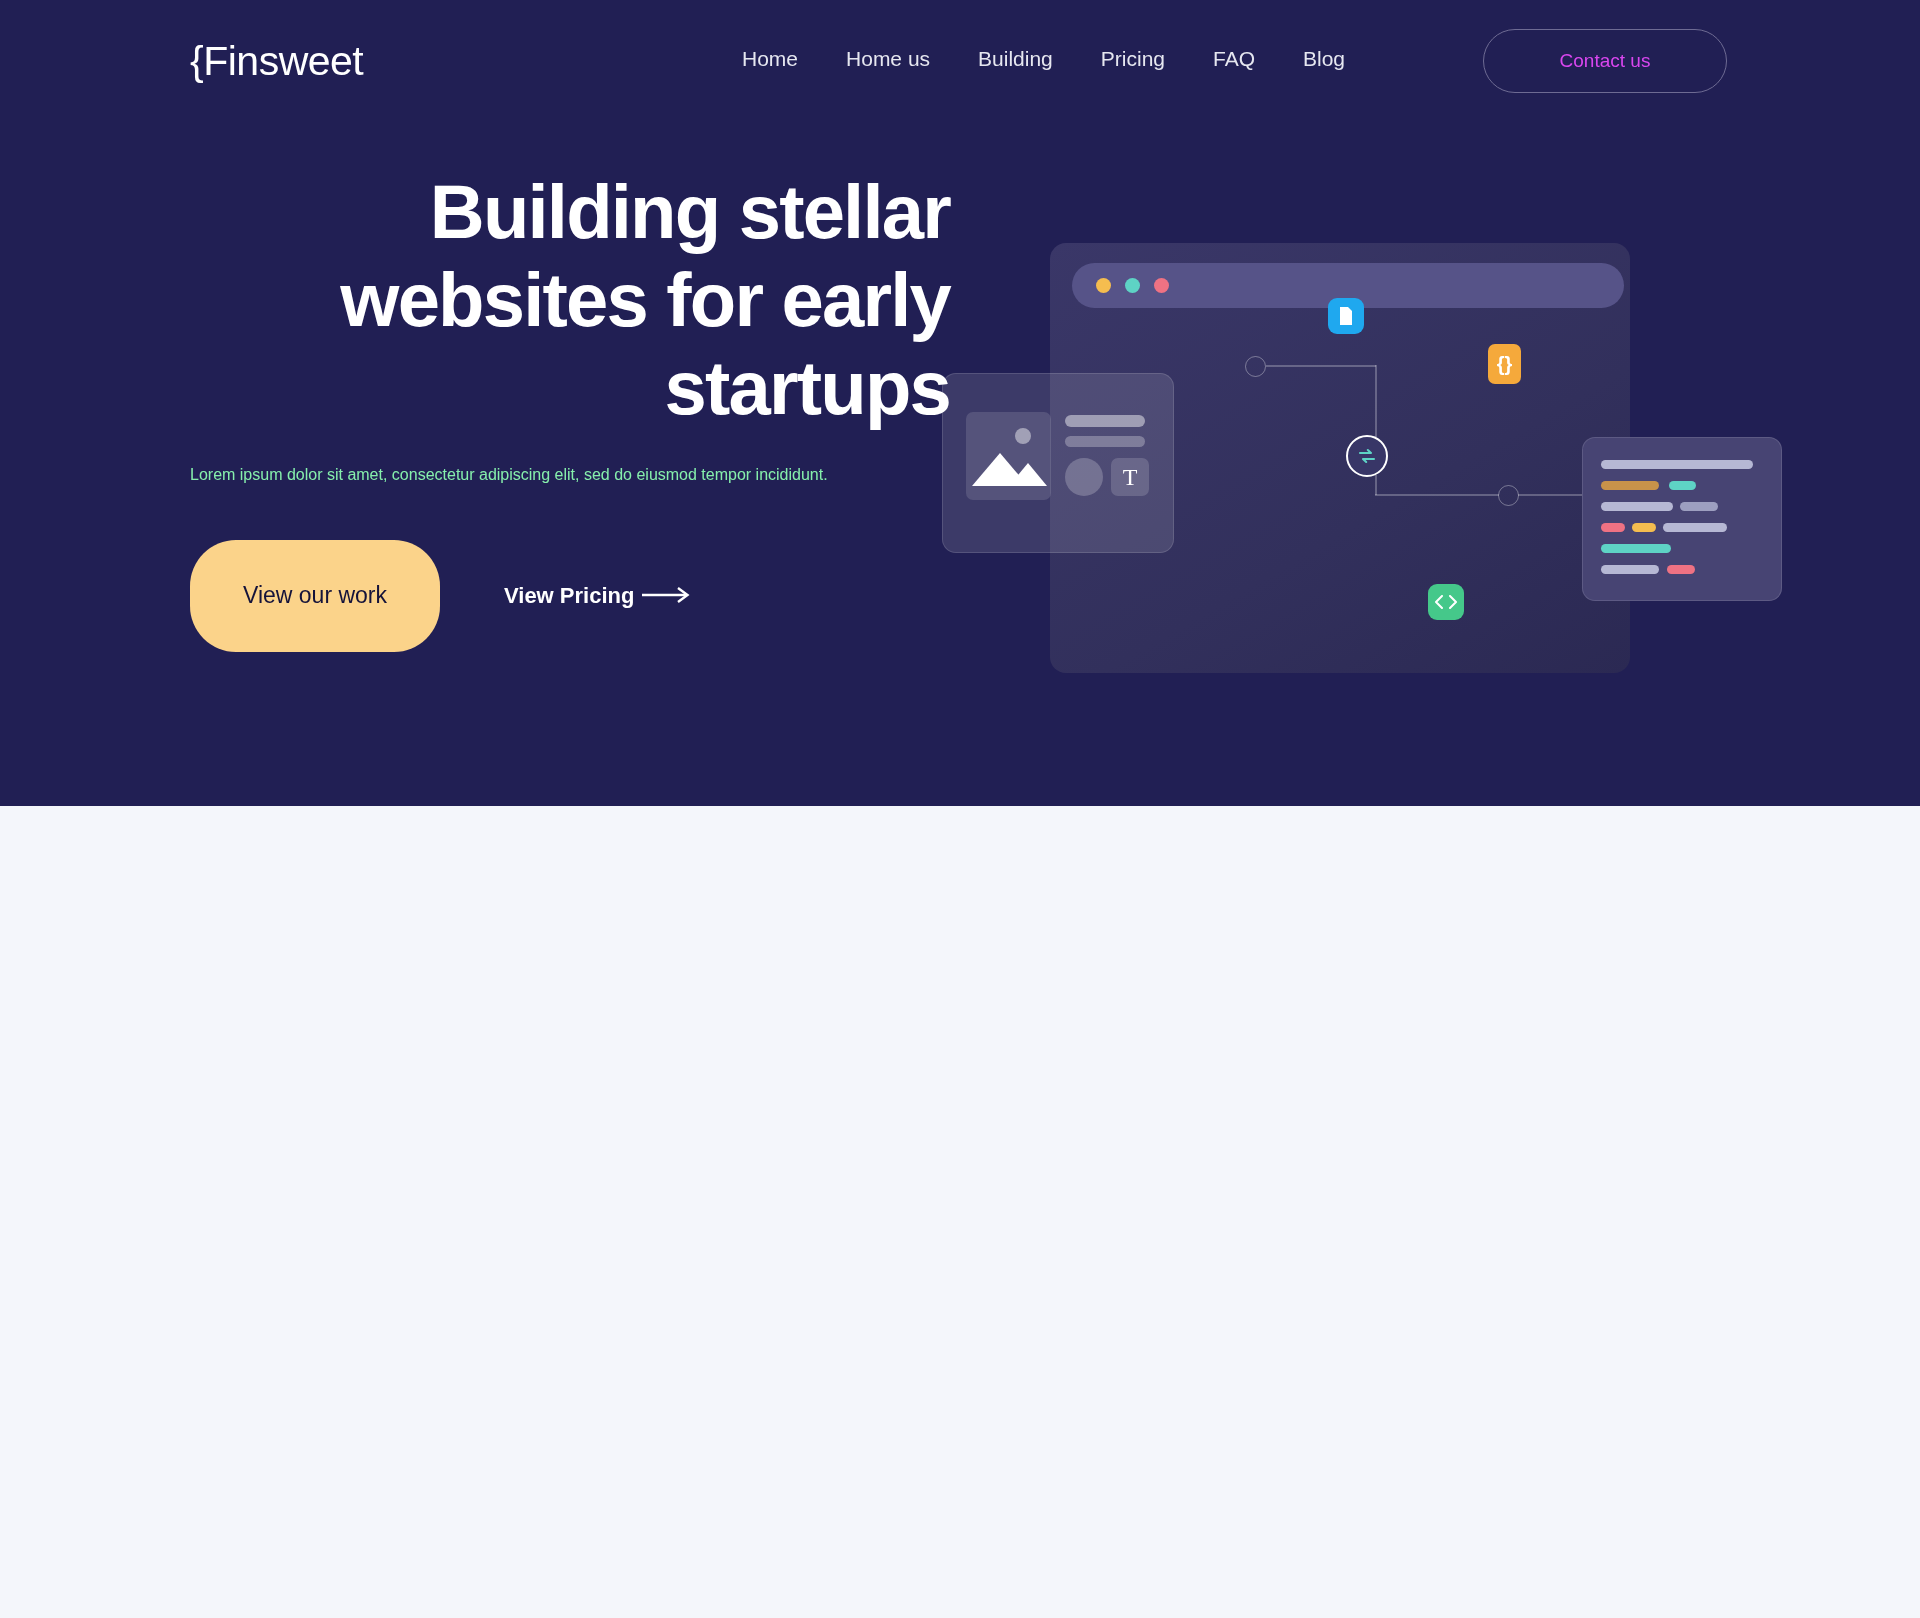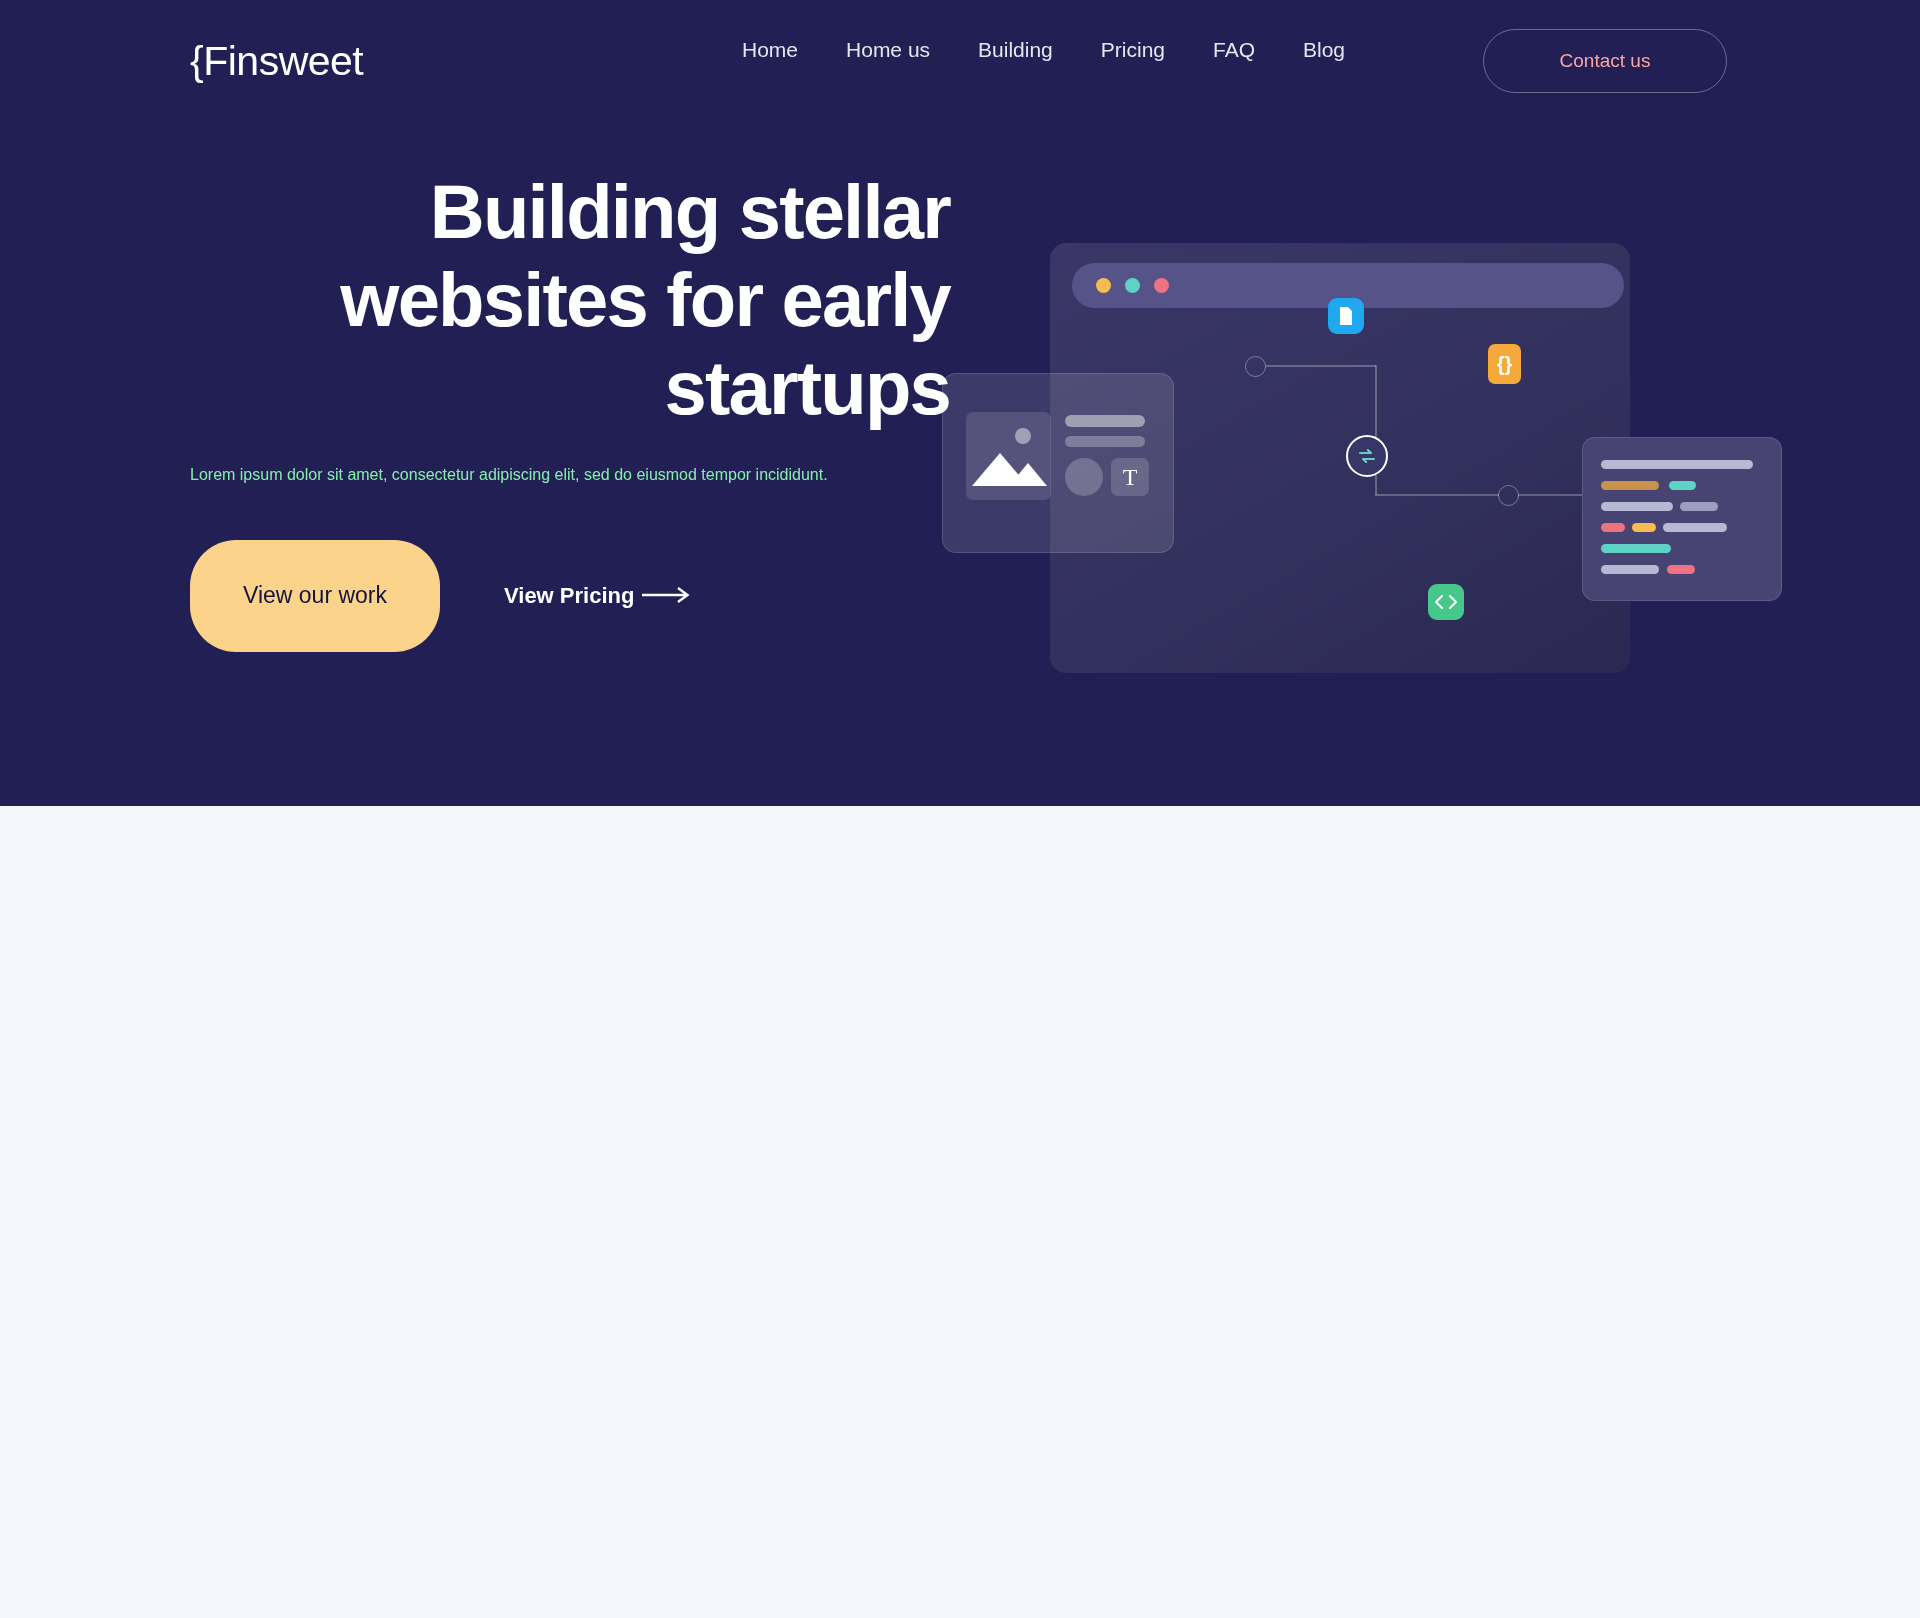--- a/index.html
+++ b/index.html
@@ -33,41 +33,41 @@
     top:38px;
     color:#ffffff;
     font-size:41px;
     font-weight:400;
     letter-spacing:-0.5px;
     white-space:nowrap;
   }
   .nav-links {
     position:absolute;
     left:718px;
-    top:38px;
+    top:47px;
     display:flex;
     gap:0px;
     align-items:center;
   }
   .nav-link {
     color:#e6e7f0;
     font-size:21px;
     text-decoration:none;
     padding:0 24px;
     white-space:nowrap;
   }
   .contact-btn {
     position:absolute;
     left:1483px;
     top:29px;
     width:244px;
     height:64px;
     border:1.5px solid #6e6b93;
     border-radius:40px;
-    color:#fca5a5;
+    color:#d946ef;
     font-size:19px;
     display:flex;
     align-items:center;
     justify-content:center;
     background:transparent;
     cursor:pointer;
   }
 
   
   .hero-copy { position:absolute; left:190px; top:168px; width:760px; }

